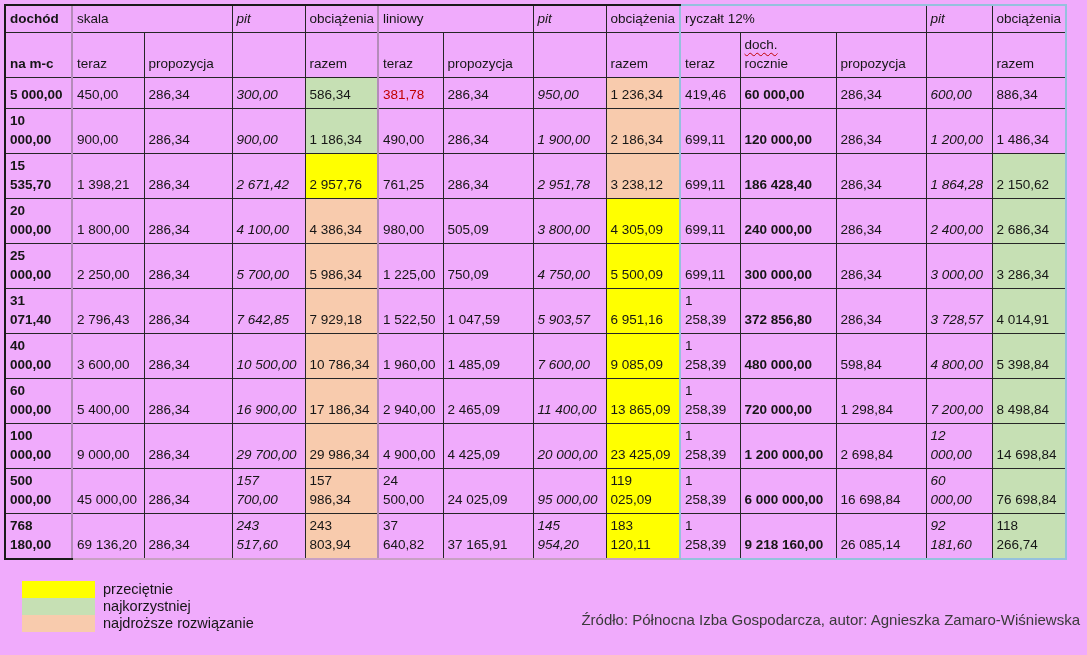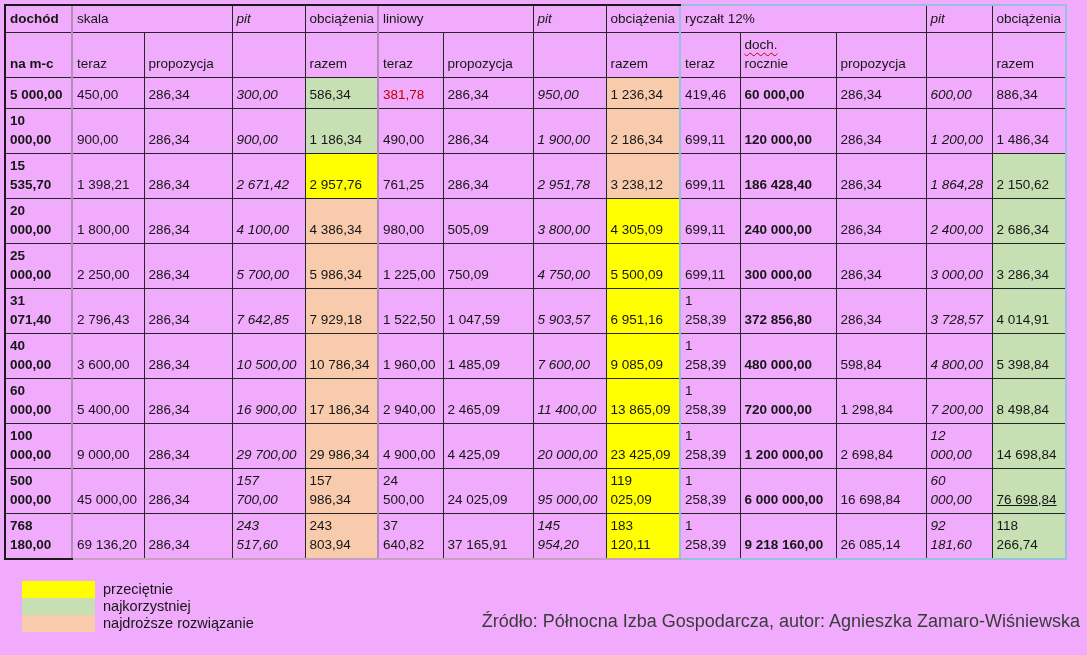--- a/index.html
+++ b/index.html
@@ -21,21 +21,21 @@
   .bb-purple{border-bottom:2px solid var(--pink,#c9a0c4);}
   .bl-cyan{border-left:2px solid var(--cyan,#95c1dd);}
   .bt-cyan{border-top:2px solid var(--cyan,#95c1dd);}
   .br-cyan{border-right:2px solid var(--cyan,#95c1dd);}
   .bb-cyan{border-bottom:2px solid var(--cyan,#95c1dd);}
   .misspell{text-decoration:underline wavy var(--red,#d23c2a);text-decoration-thickness:1px;text-underline-offset:3px;}
   .legend{position:absolute;left:22px;top:581px;}
   .legend-row{display:flex;align-items:center;height:17px;}
   .legend-swatch{width:73px;height:17px;flex:0 0 73px;}
   .legend-label{margin-left:8px;font-size:14.5px;line-height:17px;white-space:nowrap;}
-  .source{position:absolute;right:7px;top:611px;font-size:18px;color:#3a3a3a;white-space:nowrap;}
+  .source{position:absolute;right:7px;top:611px;font-size:15px;color:#3a3a3a;white-space:nowrap;}
 </style>
 </head>
 <body>
 
 <div class="page">
   <table>
     <colgroup id="cols">
         <col style="width: 67px;">
         <col style="width: 72px;">
         <col style="width: 88px;">
@@ -233,21 +233,21 @@
           <td class="c-italic">157 700,00</td>
           <td style="background: rgb(248, 203, 173);">157 986,34</td>
           <td class="bl-purple">24 500,00</td>
           <td>24 025,09</td>
           <td class="c-italic">95 000,00</td>
           <td style="background: rgb(255, 255, 0);">119 025,09</td>
           <td class="bl-cyan">1 258,39</td>
           <td class="c-bold">6 000 000,00</td>
           <td>16 698,84</td>
           <td class="c-italic">60 000,00</td>
-          <td class="br-cyan" style="background: rgb(198, 224, 180); text-decoration: underline;">76 698,84</td>
+          <td class="br-cyan" style="background: rgb(198, 224, 180);">76 698,84</td>
         </tr>
         <tr>
           <td class="bl-black c-bold bb-black">768 180,00</td>
           <td class="bl-purple bb-purple">69 136,20</td>
           <td class="bb-purple">286,34</td>
           <td class="c-italic bb-purple">243 517,60</td>
           <td class="bb-purple" style="background: rgb(248, 203, 173);">243 803,94</td>
           <td class="bl-purple bb-purple">37 640,82</td>
           <td class="bb-purple">37 165,91</td>
           <td class="c-italic bb-purple">145 954,20</td>

